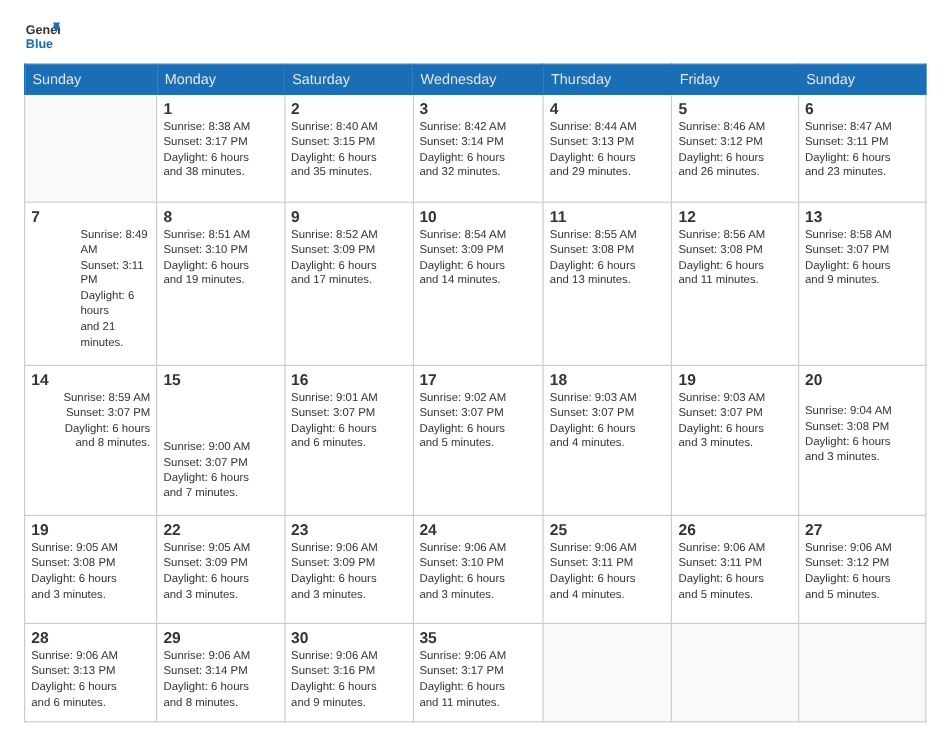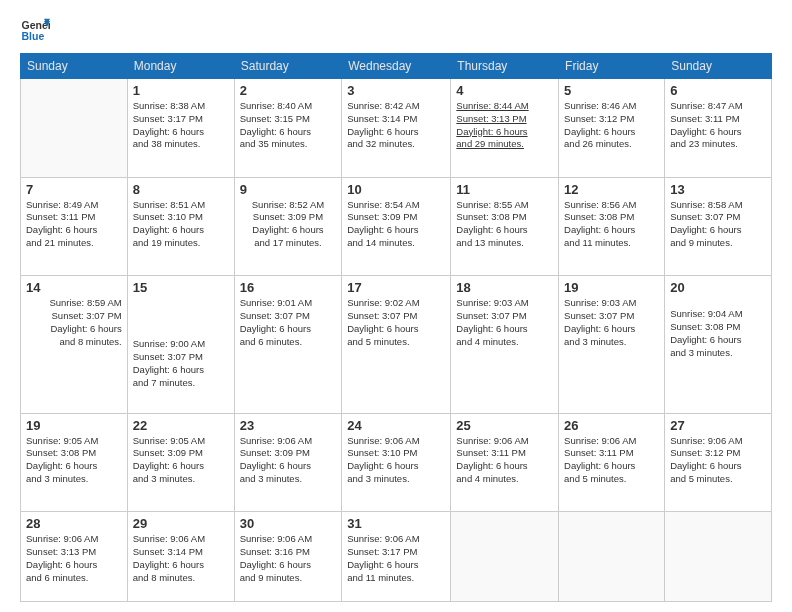--- a/index.html
+++ b/index.html
@@ -140,21 +140,21 @@
           </td>
           <td>
             <span class="day-num">3</span>
             <div class="day-info" style="white-space: pre-line;">Sunrise: 8:42 AM
 Sunset: 3:14 PM
 Daylight: 6 hours
 and 32 minutes.</div>
           </td>
           <td>
             <span class="day-num">4</span>
-            <div class="day-info" style="white-space: pre-line; text-decoration: underline;">Sunrise: 8:44 AM
+            <div class="day-info" style="white-space: pre-line;">Sunrise: 8:44 AM
 Sunset: 3:13 PM
 Daylight: 6 hours
 and 29 minutes.</div>
           </td>
           <td>
             <span class="day-num">5</span>
             <div class="day-info" style="white-space: pre-line;">Sunrise: 8:46 AM
 Sunset: 3:12 PM
 Daylight: 6 hours
 and 26 minutes.</div>
@@ -163,35 +163,35 @@
             <span class="day-num">6</span>
             <div class="day-info" style="white-space: pre-line;">Sunrise: 8:47 AM
 Sunset: 3:11 PM
 Daylight: 6 hours
 and 23 minutes.</div>
           </td>
         </tr>
         <tr>
           <td>
             <span class="day-num">7</span>
-            <div class="day-info" style="white-space: pre-line;">Sunrise: 8:49 AM
+            <div class="day-info" style="white-space: pre-line; margin-left: 41px;">Sunrise: 8:49 AM
 Sunset: 3:11 PM
 Daylight: 6 hours
 and 21 minutes.</div>
           </td>
           <td>
             <span class="day-num">8</span>
             <div class="day-info" style="white-space: pre-line;">Sunrise: 8:51 AM
 Sunset: 3:10 PM
 Daylight: 6 hours
 and 19 minutes.</div>
           </td>
           <td>
             <span class="day-num">9</span>
-            <div class="day-info" style="white-space: pre-line; text-align: center;">Sunrise: 8:52 AM
+            <div class="day-info" style="white-space: pre-line;">Sunrise: 8:52 AM
 Sunset: 3:09 PM
 Daylight: 6 hours
 and 17 minutes.</div>
           </td>
           <td>
             <span class="day-num">10</span>
             <div class="day-info" style="white-space: pre-line;">Sunrise: 8:54 AM
 Sunset: 3:09 PM
 Daylight: 6 hours
 and 14 minutes.</div>
@@ -336,21 +336,21 @@
 and 8 minutes.</div>
           </td>
           <td>
             <span class="day-num">30</span>
             <div class="day-info" style="white-space: pre-line;">Sunrise: 9:06 AM
 Sunset: 3:16 PM
 Daylight: 6 hours
 and 9 minutes.</div>
           </td>
           <td>
-            <span class="day-num">31</span>
+            <span class="day-num">35</span>
             <div class="day-info" style="white-space: pre-line;">Sunrise: 9:06 AM
 Sunset: 3:17 PM
 Daylight: 6 hours
 and 11 minutes.</div>
           </td>
           <td class="empty-cell"></td>
           <td class="empty-cell"></td>
           <td class="empty-cell"></td>
         </tr>
       </tbody>

